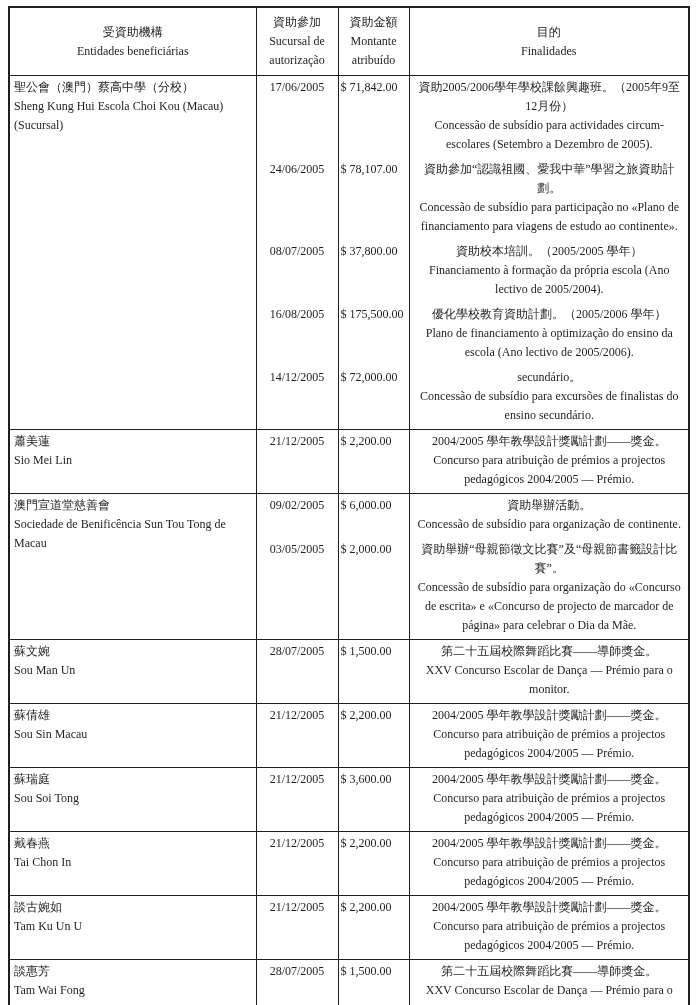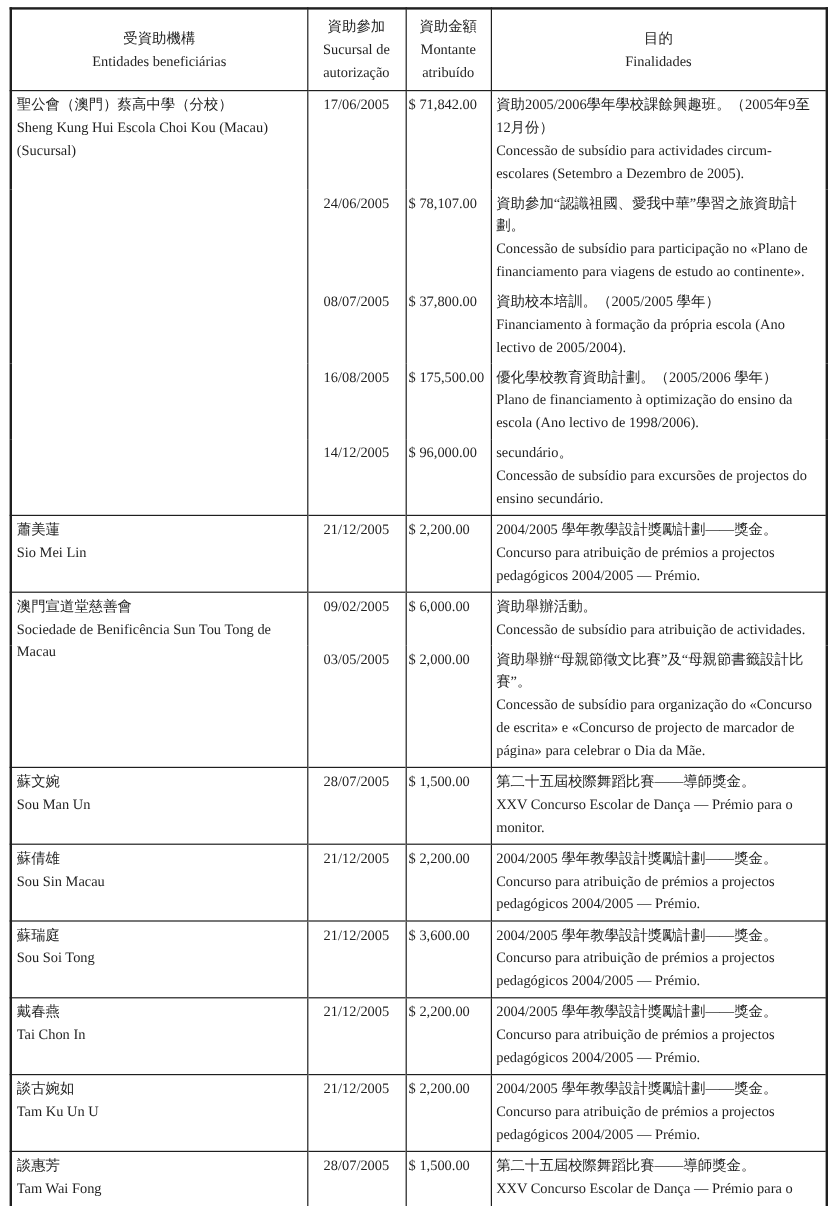--- a/index.html
+++ b/index.html
@@ -44,21 +44,21 @@
     vertical-align: top;
     padding: 2px 3px 4px 4px;
     line-height: 19px;
   }
   tr.group-first td {
     border-top: 1px solid #1f1f1f;
   }
   td.name   { text-align: left; }
   td.date   { text-align: center; padding-left: 2px; padding-right: 2px; }
   td.amount { text-align: left; padding-right: 4px; padding-left: 2px; }
-  td.purpose{ text-align: left; }
+  td.purpose{ text-align: center; }
   .zh, .pt { line-height: 19px; }
 </style>
 </head>
 <body>
 
 <div class="page">
   <table class="gazette">
     <colgroup>
       <col class="c-name">
       <col class="c-date">
@@ -112,29 +112,29 @@
           <td class="purpose">
             <div class="zh">資助校本培訓。（2005/2005 學年）</div>
             <div class="pt">Financiamento à formação da própria escola (Ano lectivo de 2005/2004).</div>
           </td>
         </tr>
         <tr>
           <td class="date">16/08/2005</td>
           <td class="amount">$ 175,500.00</td>
           <td class="purpose">
             <div class="zh">優化學校教育資助計劃。（2005/2006 學年）</div>
-            <div class="pt">Plano de financiamento à optimização do ensino da escola (Ano lectivo de 1998/2006).</div>
+            <div class="pt">Plano de financiamento à optimização do ensino da escola (Ano lectivo de 2005/2006).</div>
           </td>
         </tr>
         <tr>
           <td class="date">14/12/2005</td>
-          <td class="amount">$ 96,000.00</td>
+          <td class="amount">$ 72,000.00</td>
           <td class="purpose">
             <div class="zh">secundário。</div>
-            <div class="pt">Concessão de subsídio para excursões de projectos do ensino secundário.</div>
+            <div class="pt">Concessão de subsídio para excursões de finalistas do ensino secundário.</div>
           </td>
         </tr>
         <tr class="group-first">
           <td class="name" rowspan="1">
             <div class="zh">蕭美蓮</div>
             <div class="pt">Sio Mei Lin</div>
           </td>
           <td class="date">21/12/2005</td>
           <td class="amount">$ 2,200.00</td>
           <td class="purpose">
@@ -144,21 +144,21 @@
         </tr>
         <tr class="group-first">
           <td class="name" rowspan="2">
             <div class="zh">澳門宣道堂慈善會</div>
             <div class="pt">Sociedade de Benificência Sun Tou Tong de Macau</div>
           </td>
           <td class="date">09/02/2005</td>
           <td class="amount">$ 6,000.00</td>
           <td class="purpose">
             <div class="zh">資助舉辦活動。</div>
-            <div class="pt">Concessão de subsídio para atribuição de actividades.</div>
+            <div class="pt">Concessão de subsídio para organização de continente.</div>
           </td>
         </tr>
         <tr>
           <td class="date">03/05/2005</td>
           <td class="amount">$ 2,000.00</td>
           <td class="purpose">
             <div class="zh">資助舉辦“母親節徵文比賽”及“母親節書籤設計比賽”。</div>
             <div class="pt">Concessão de subsídio para organização do «Concurso de escrita» e «Concurso de projecto de marcador de página» para celebrar o Dia da Mãe.</div>
           </td>
         </tr>

